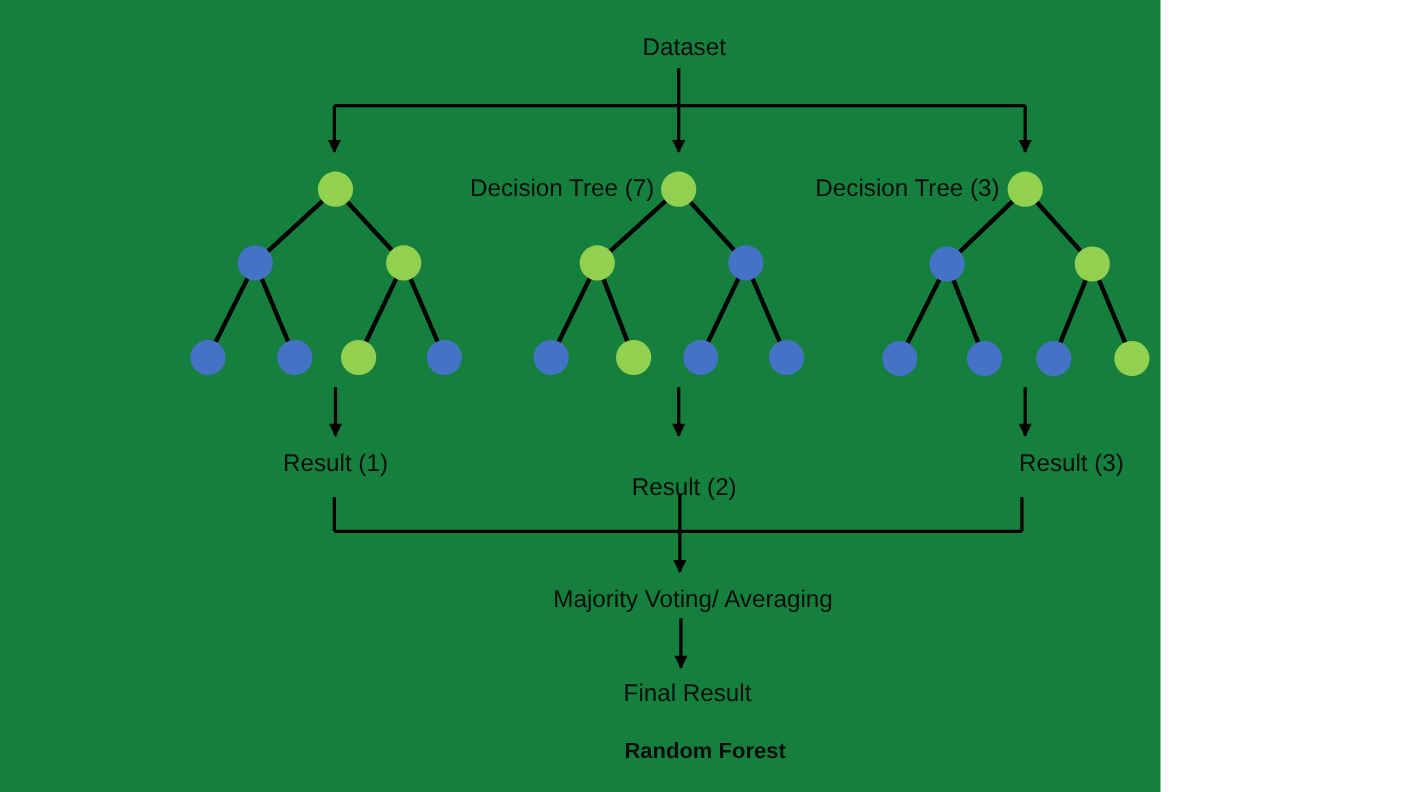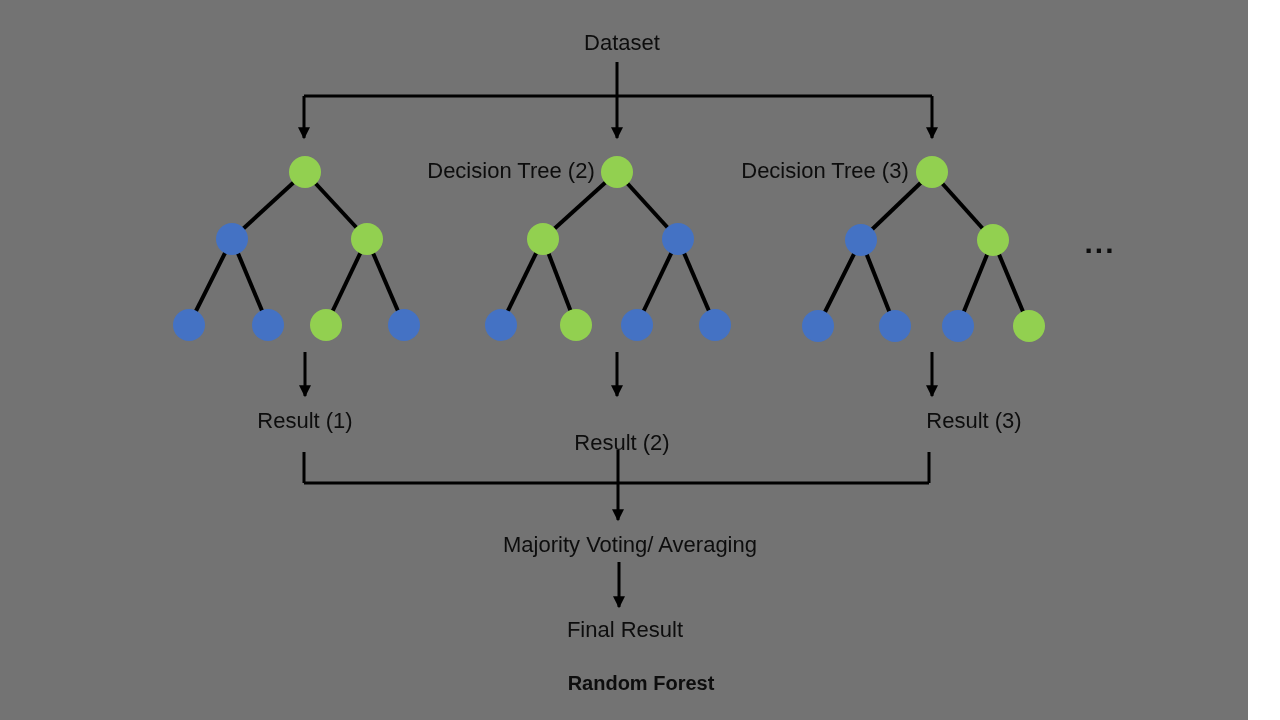--- a/index.html
+++ b/index.html
@@ -1,20 +1,20 @@
 <!DOCTYPE html>
 <html><head>
 <meta charset="utf-8">
 <style>
   html, body { margin: 0; padding: 0; background: #ffffff; }
   .canvas {
     position: relative;
-    width: 1248px;
+    width: 1055px;
     height: 720px;
-    background: #737373;
+    background: #15803d;
     overflow: hidden;
     font-family: "Liberation Sans", "DejaVu Sans", sans-serif;
     text-align: right;
   }
   .canvas svg { position: absolute; left: 0; top: 0; }
   .label {
     position: absolute;
     transform: translate(-50%, -50%);
     white-space: nowrap;
     font-size: 22px;
@@ -83,21 +83,21 @@
       <circle cx="861" cy="240" r="16" fill="#4472C4"></circle>
       <circle cx="993" cy="240" r="16" fill="#92D050"></circle>
       <circle cx="818" cy="326" r="16" fill="#4472C4"></circle>
       <circle cx="895" cy="326" r="16" fill="#4472C4"></circle>
       <circle cx="958" cy="326" r="16" fill="#4472C4"></circle>
       <circle cx="1029" cy="326" r="16" fill="#92D050"></circle>
     </svg>
 
   <div class="label" style="left: 622px; top: 43px;">Dataset</div>
 
-  <div class="label" style="left: 511px; top: 171px;">Decision Tree (2)</div>
+  <div class="label" style="left: 511px; top: 171px;">Decision Tree (7)</div>
   <div class="label" style="left: 825px; top: 171px;">Decision Tree (3)</div>
 
   <div class="label ellipsis" style="left: 1100px; top: 243px;">...</div>
 
   <div class="label" style="left: 305px; top: 421px;">Result (1)</div>
   <div class="label" style="left: 622px; top: 443px;">Result (2)</div>
   <div class="label" style="left: 938px; top: 421px; margin-left: 36px;">Result (3)</div>
 
   <div class="label" style="left: 630px; top: 545px;">Majority Voting/ Averaging</div>
 

